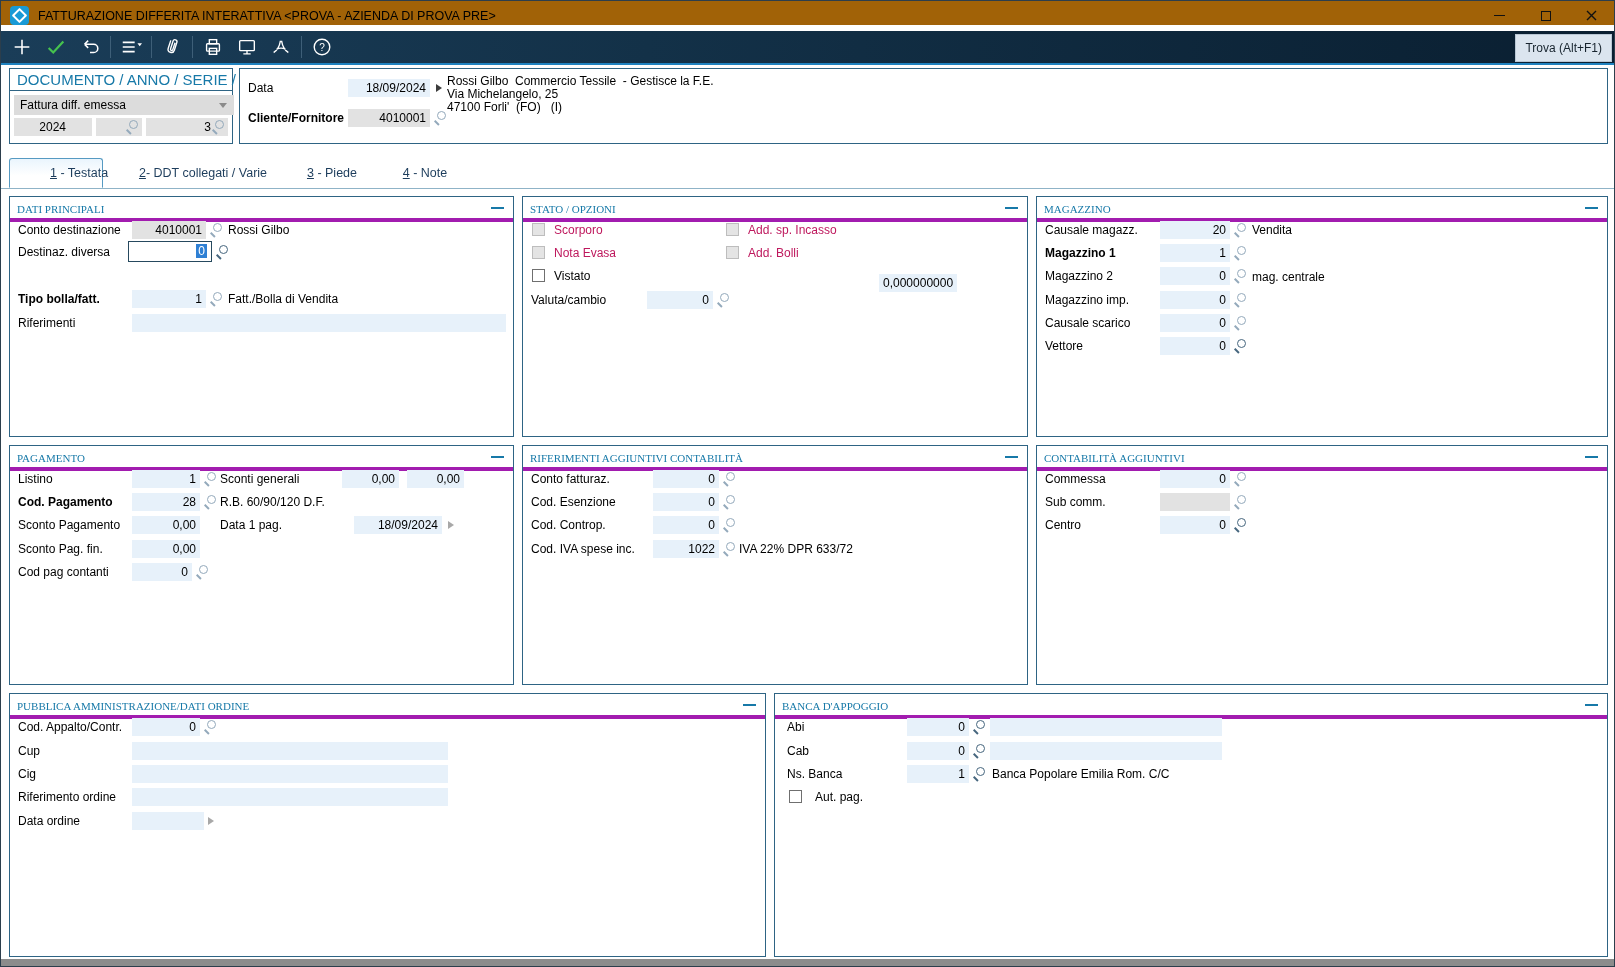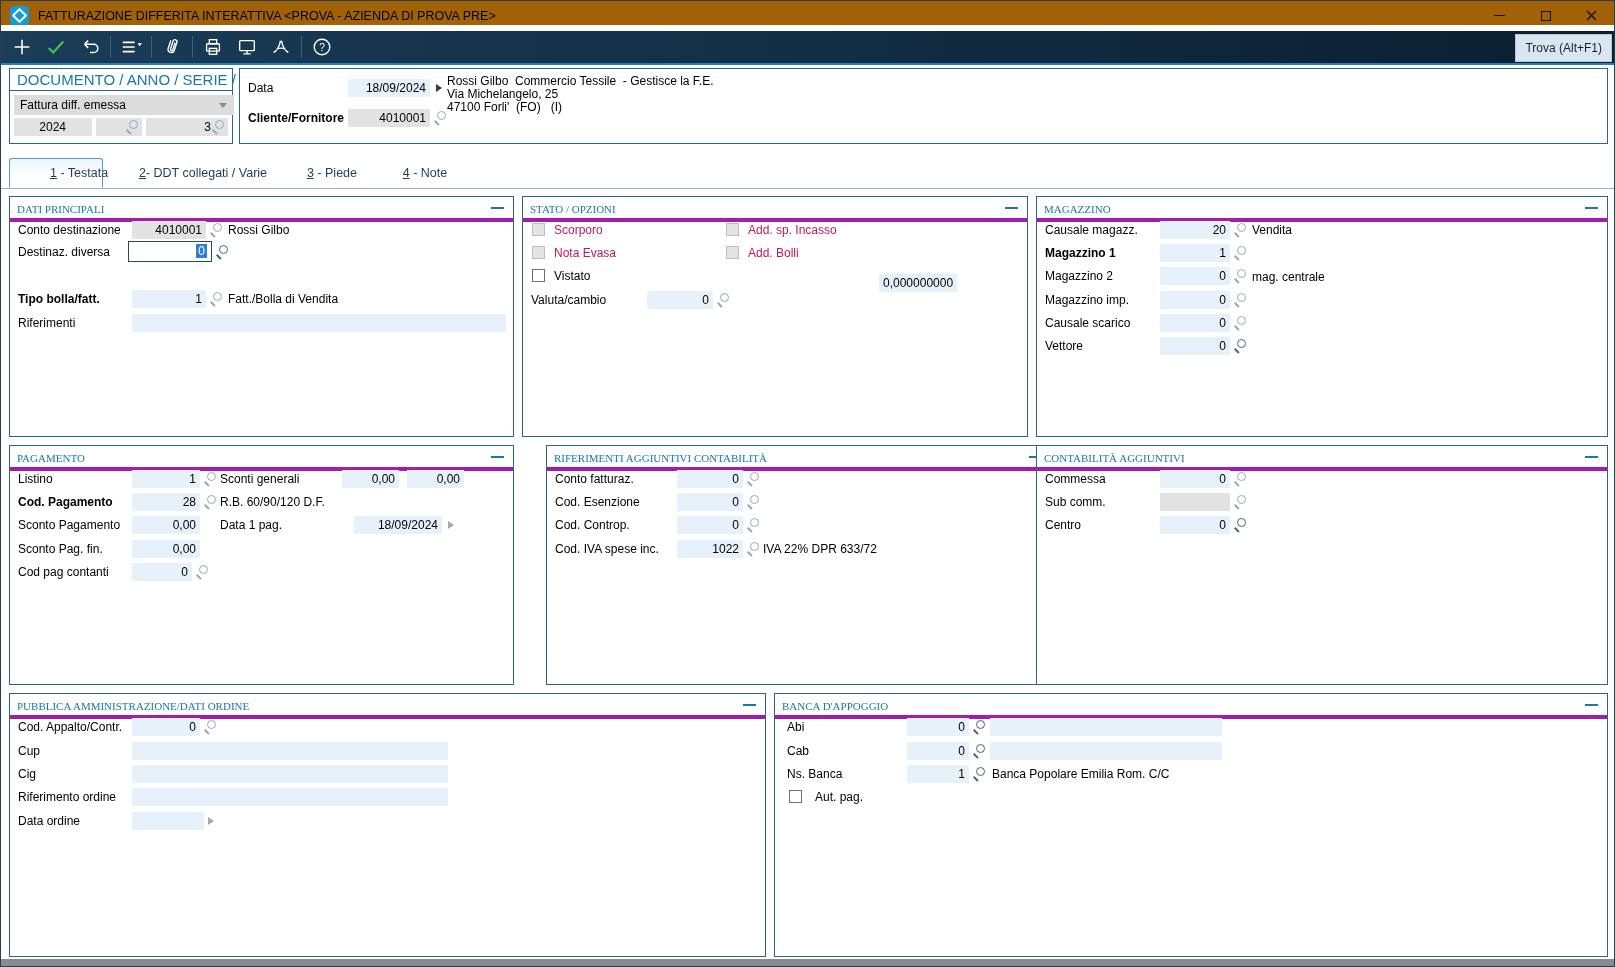--- a/index.html
+++ b/index.html
@@ -238,21 +238,21 @@
     <span class="lbl" style="left:210px;top:70px;">Data 1 pag.</span>
     <div class="fld" style="left:344px;top:70px;width:88px;">18/09/2024</div>
     <span class="arr light" style="left:438px;top:75px;"></span>
     <span class="lbl" style="left:8px;top:94px;">Sconto Pag. fin.</span>
     <div class="fld" style="left:122px;top:94px;width:68px;">0,00</div>
     <span class="lbl" style="left:8px;top:117px;">Cod pag contanti</span>
     <div class="fld" style="left:122px;top:117px;width:60px;">0</div>
     <span class="lens" style="left:186px;top:118px;"></span>
   </div>
 
-  <div class="panel" style="left:521px;top:444px;width:506px;height:240px;margin-left:24px;">
+  <div class="panel" style="left:521px;top:444px;width:506px;height:240px;">
     <div class="phead"><span class="ptitle">RIFERIMENTI AGGIUNTIVI CONTABILITÀ</span><span class="pmin"></span></div>
     <span class="lbl" style="left:8px;top:24px;">Conto fatturaz.</span>
     <div class="fld" style="left:130px;top:24px;width:66px;">0</div>
     <span class="lens" style="left:200px;top:25px;"></span>
     <span class="lbl" style="left:8px;top:47px;">Cod. Esenzione</span>
     <div class="fld" style="left:130px;top:47px;width:66px;">0</div>
     <span class="lens" style="left:200px;top:48px;"></span>
     <span class="lbl" style="left:8px;top:70px;">Cod. Controp.</span>
     <div class="fld" style="left:130px;top:70px;width:66px;">0</div>
     <span class="lens" style="left:200px;top:71px;"></span>

